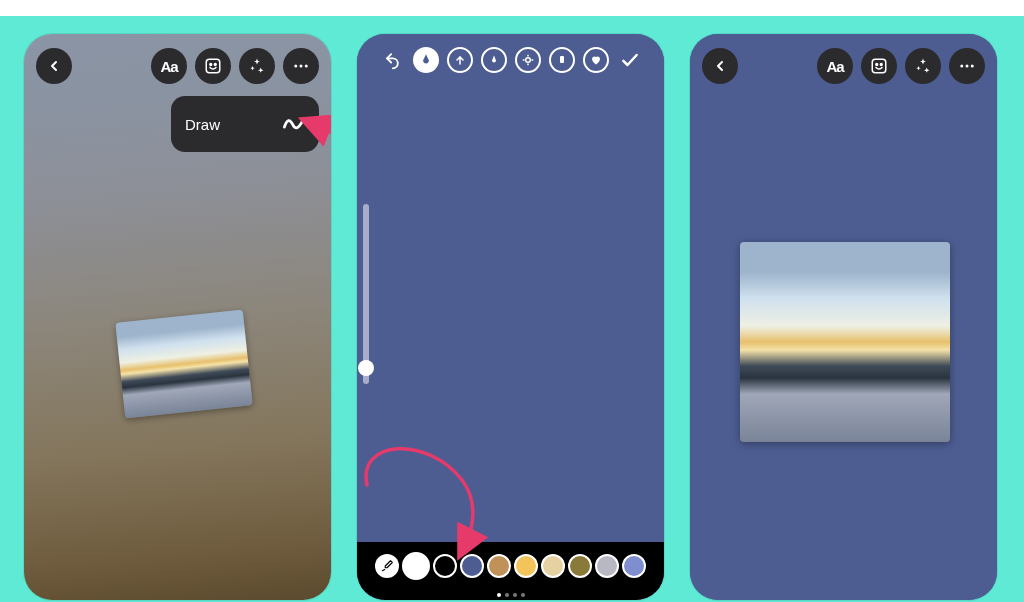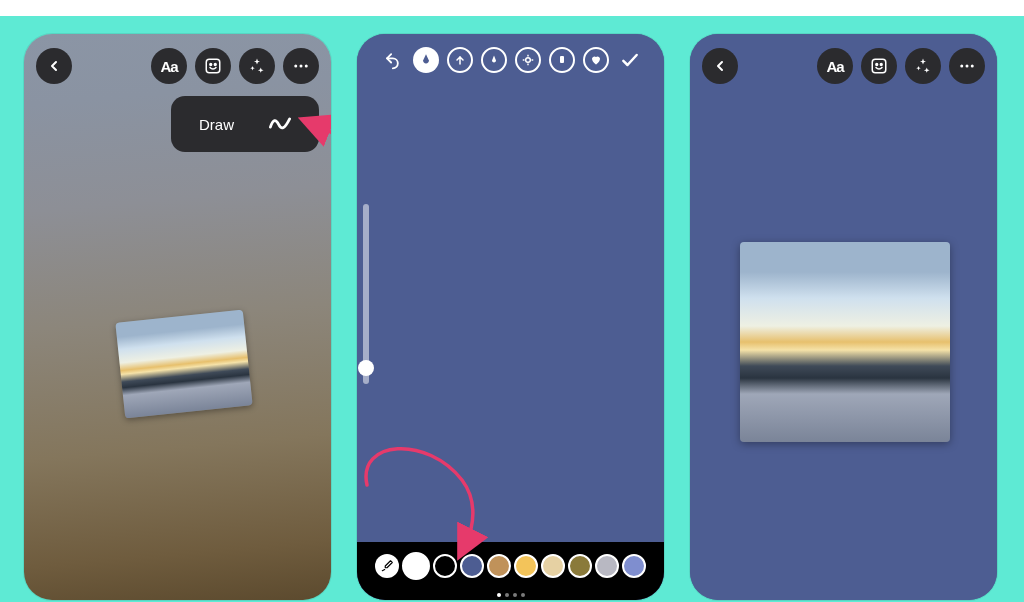--- a/index.html
+++ b/index.html
@@ -63,21 +63,21 @@
   .menu {
     position: absolute;
     top: 62px; right: 12px;
     width: 148px;
     background: #2b2b2e;
     border-radius: 14px;
     color: #fff;
     padding: 6px 0;
   }
   .menu-item {
-    height: 44px; padding: 0 28px;
+    height: 44px; padding: 0 14px;
     display: flex; align-items: center; justify-content: space-between;
     font-size: 15px;
   }
 
   .thumb1 {
     position: absolute;
     left: 96px; top: 282px;
     width: 128px; height: 96px;
     transform: rotate(-6deg);
     border-radius: 4px;

